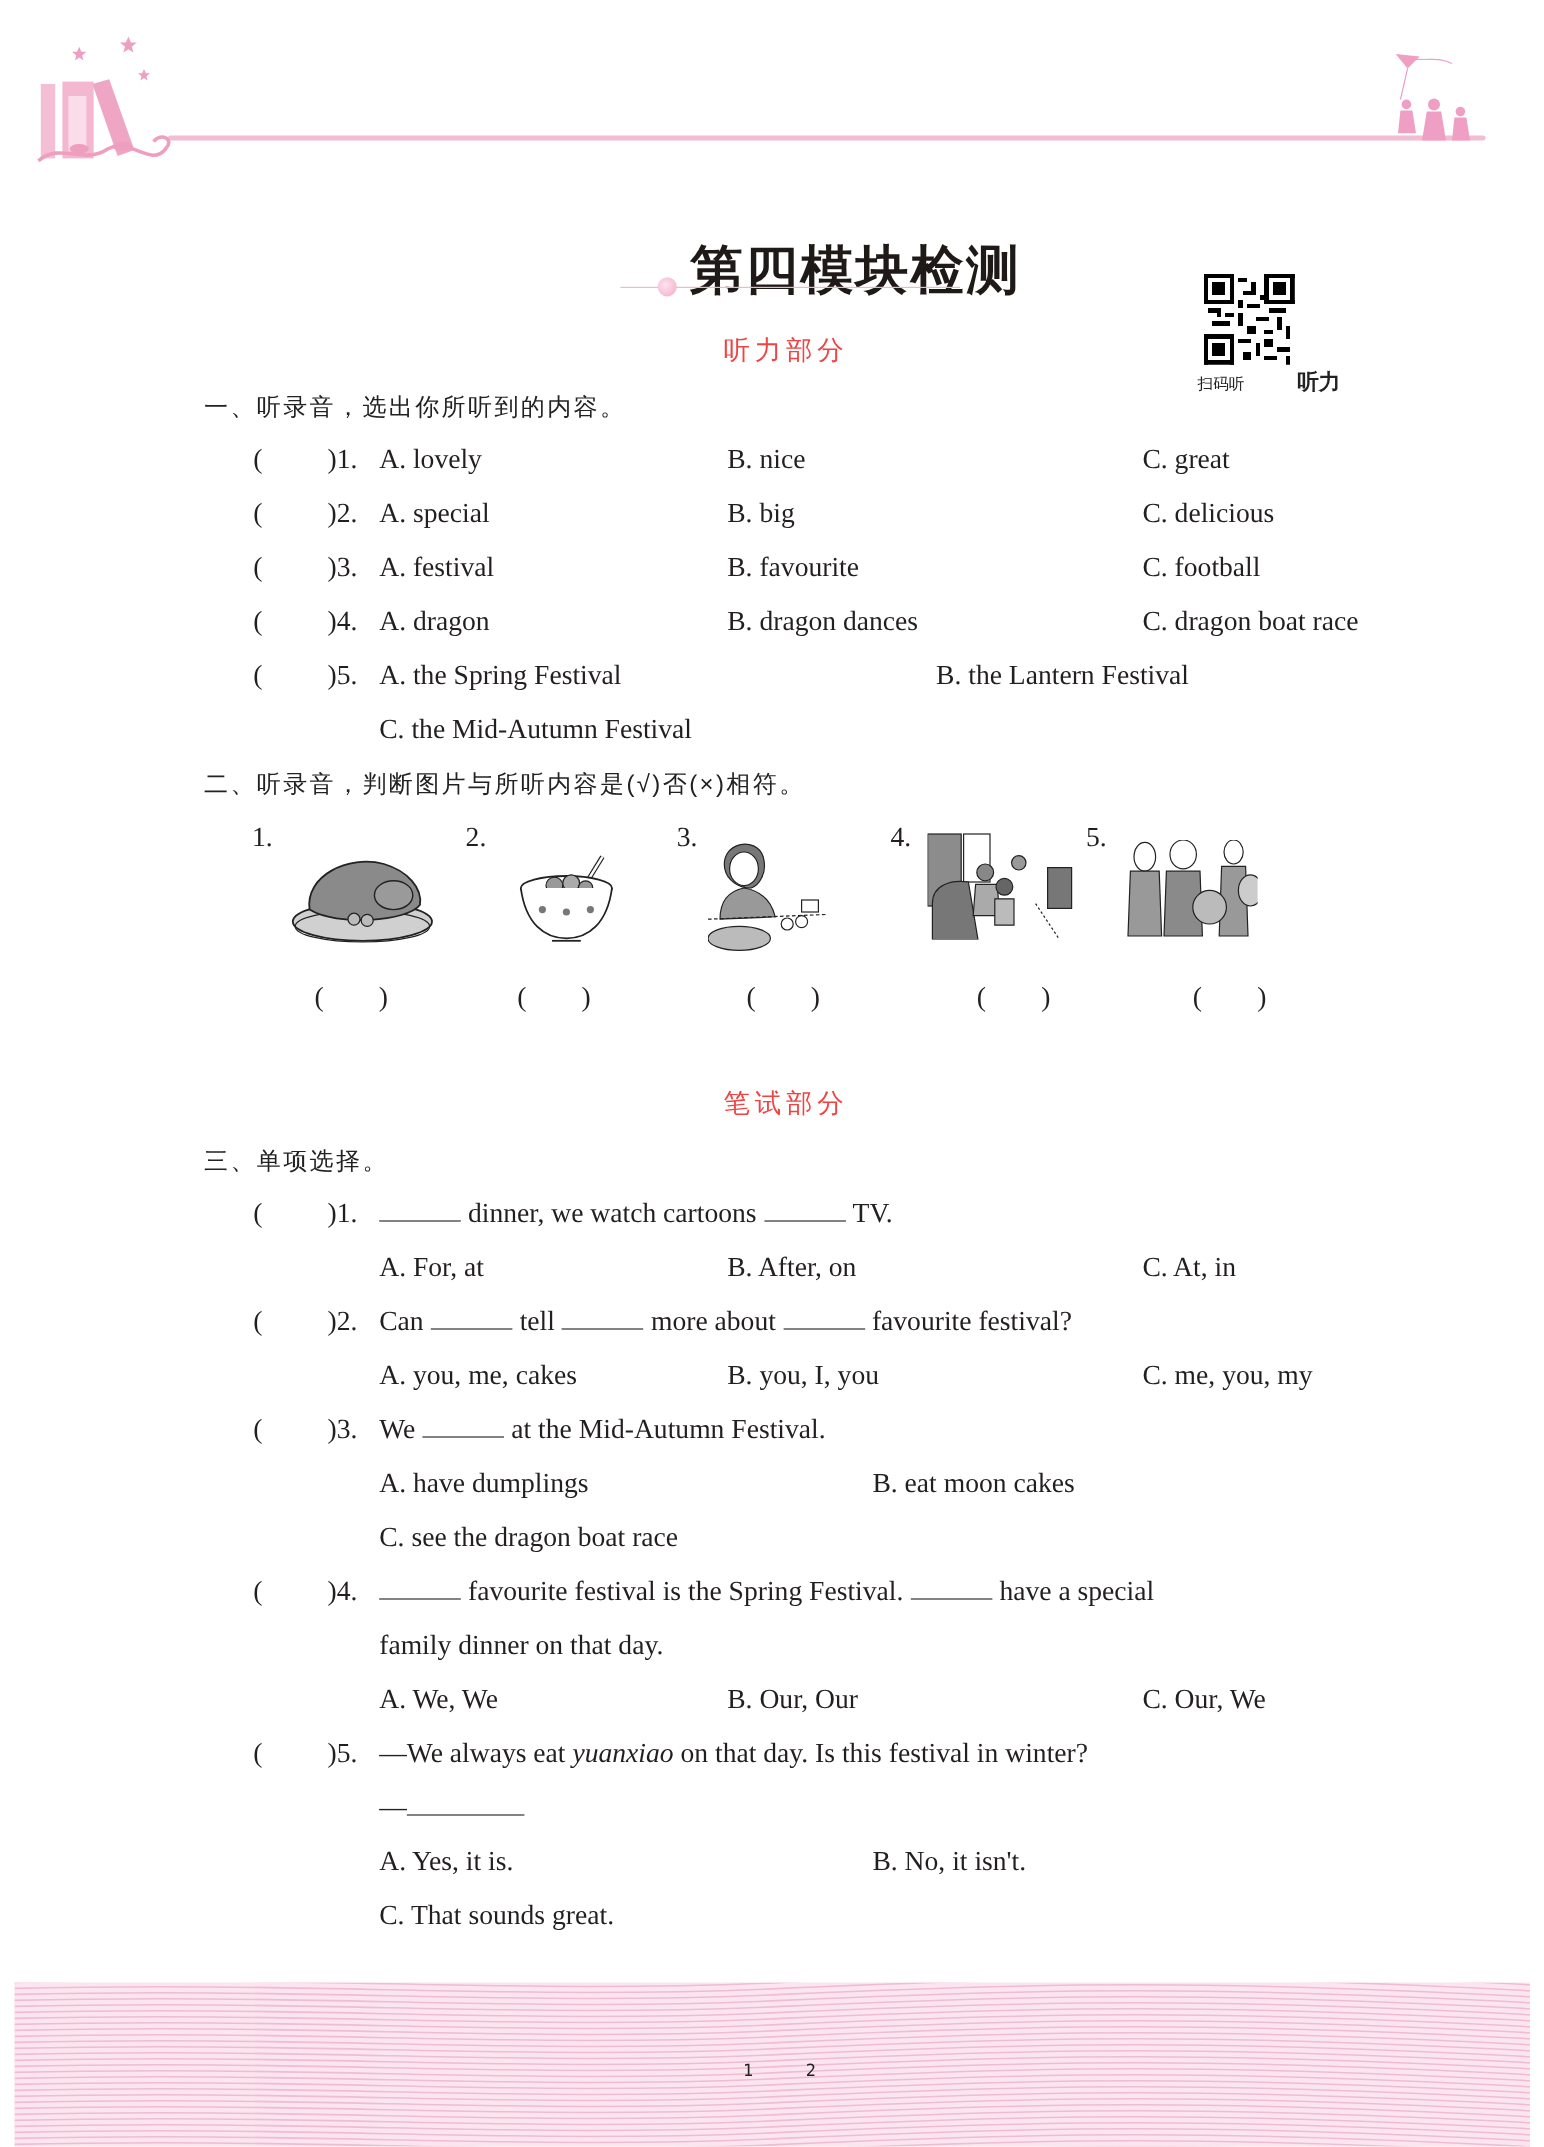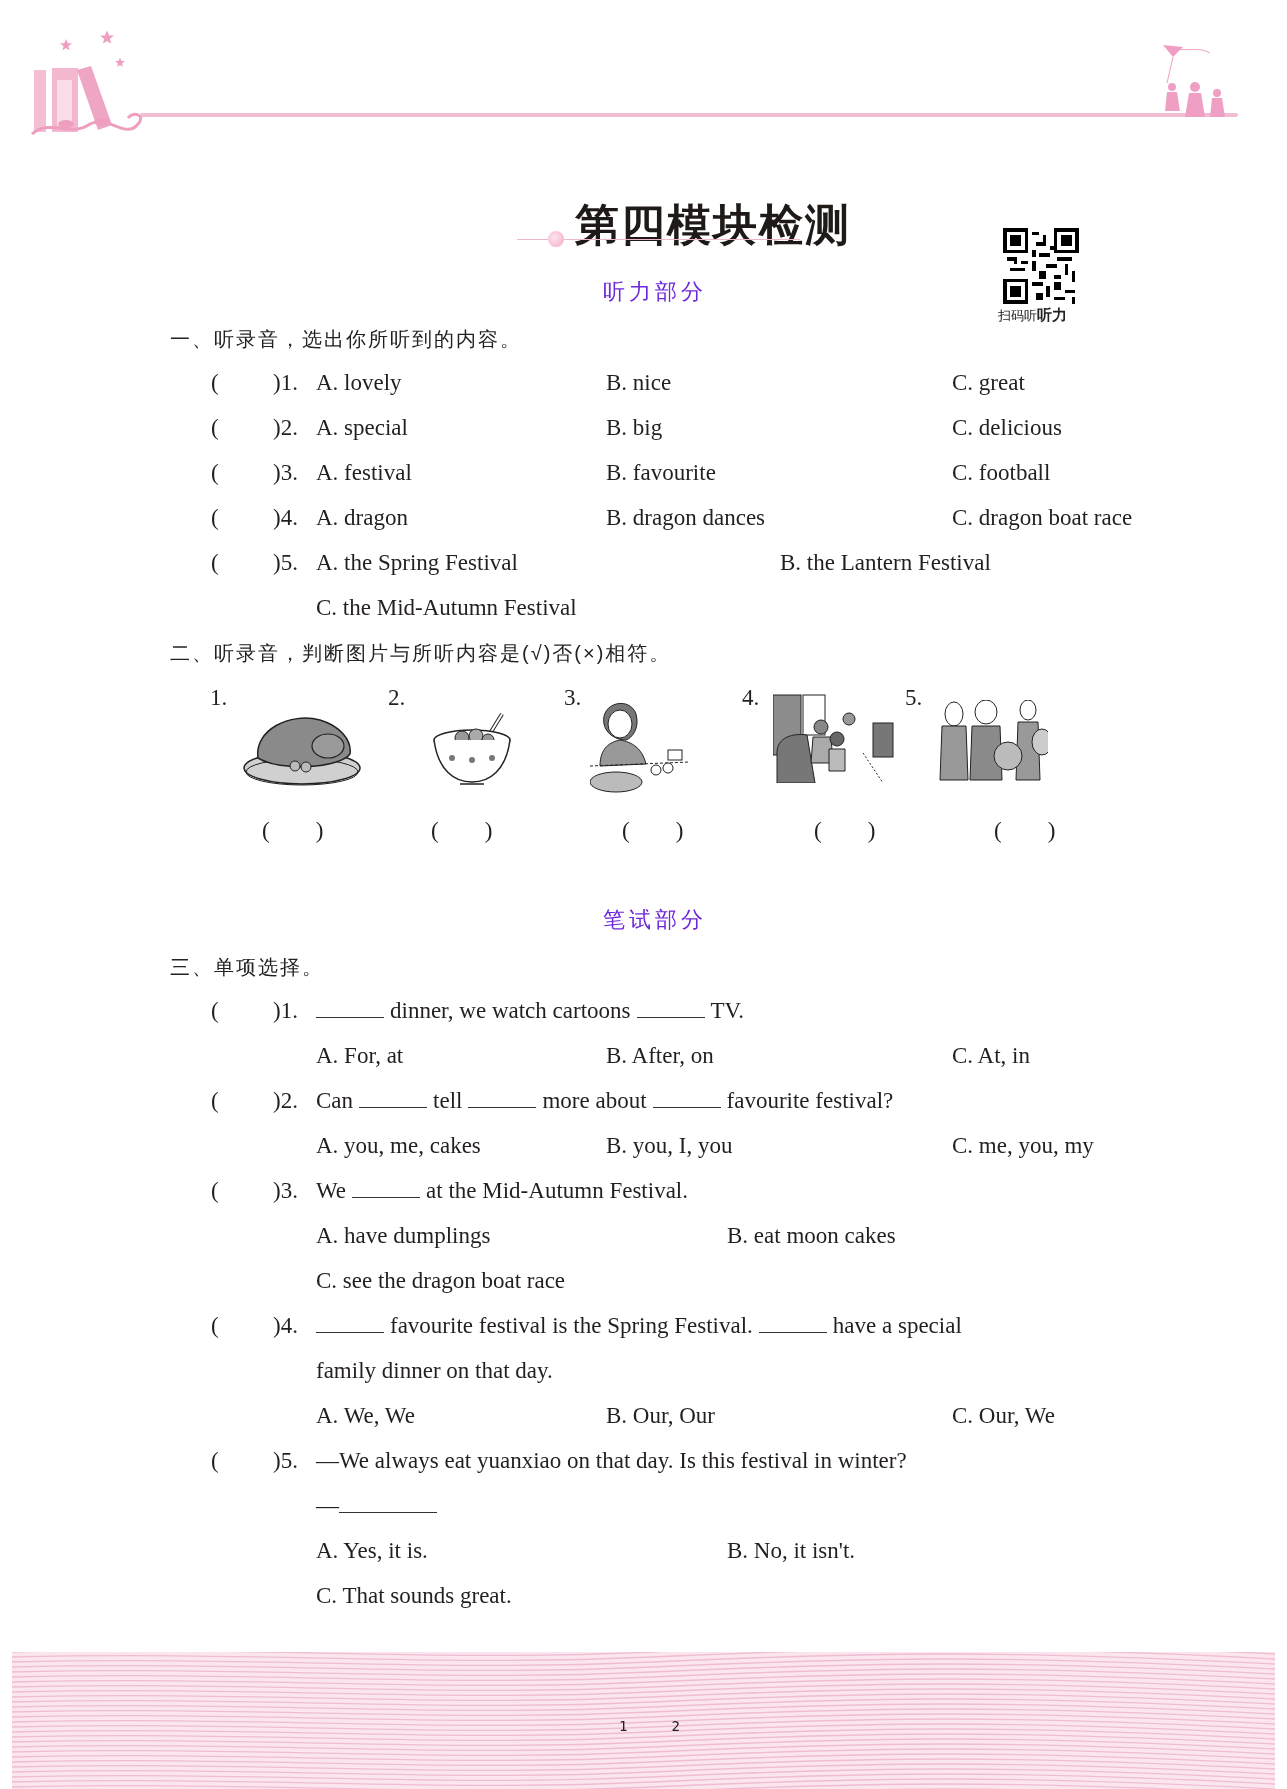--- a/index.html
+++ b/index.html
@@ -11,36 +11,36 @@
     .books { position: absolute; left: 30px; top: 20px; width: 130px; height: 115px; }
     .kids { position: absolute; left: 1155px; top: 35px; width: 90px; height: 85px; }
 
     
     .title { position: absolute; left: 575px; top: 196px; font-size: 44px; font-weight: bold; letter-spacing: 2px; font-family: Liberation Mono, monospace; color: #1f1a17; }
     .title-rule { position: absolute; left: 517px; top: 239px; width: 283px; height: 1px; background: #f0b7cb; }
     .title-dot { position: absolute; left: 548px; top: 231px; width: 16px; height: 16px; border-radius: 50%; background: radial-gradient(circle at 40% 40%, #fde3ee, #f3a9c6); }
 
     .qr { position: absolute; left: 1003px; top: 228px; width: 76px; height: 76px; }
     .qr-caption { position: absolute; left: 998px; top: 306px; font-family: "DejaVu Sans", sans-serif; font-size: 13px; color: #222; white-space: nowrap; }
-    .qr-caption b { font-size: 15px; }
-
-    .section-title { position: absolute; font-family: Liberation Mono, monospace; font-size: 22px; letter-spacing: 4px; color: #6d28d9; }
+    .qr-caption b { font-size: 18px; margin-left: 44px; }
+
+    .section-title { position: absolute; font-family: Liberation Mono, monospace; font-size: 22px; letter-spacing: 4px; color: #ef4444; }
     .q-heading { position: absolute; left: 170px; font-family: Liberation Sans, sans-serif; font-size: 20px; letter-spacing: 2px; color: #222; white-space: nowrap; }
 
     .row { position: absolute; font-size: 23px; white-space: nowrap; height: 30px; line-height: 30px; }
     .paren-open { position: absolute; left: 211px; }
     .qnum { position: absolute; left: 273px; }
     .col-a { position: absolute; left: 316px; }
     .col-b { position: absolute; left: 606px; }
     .col-c { position: absolute; left: 952px; }
     .col-b-wide { position: absolute; left: 727px; }
     .col-b5 { position: absolute; left: 780px; }
     .stem { position: absolute; left: 316px; }
     .blank { display: inline-block; width: 68px; border-bottom: 1.5px solid #333; height: 20px; vertical-align: baseline; margin: 0 6px; }
-    .it { }
+    .it { font-style: italic; }
 
     
     .pic-num { position: absolute; font-size: 23px; top: 685px; }
     .pic { position: absolute; top: 705px; background: #fff; }
     .pic-paren { position: absolute; top: 818px; font-size: 23px; white-space: pre; }
 
     
     .footer { position: absolute; left: 12px; top: 1652px; width: 1263px; height: 137px; overflow: hidden; background: #fbe6ef; }
     .page-nums { position: absolute; top: 1718px; left: 0; width: 1287px; text-align: center; font-family: "DejaVu Sans Mono", monospace; font-size: 14px; color: #222; padding-left: 12px; }
     .page-nums span { margin: 0 22px; }

